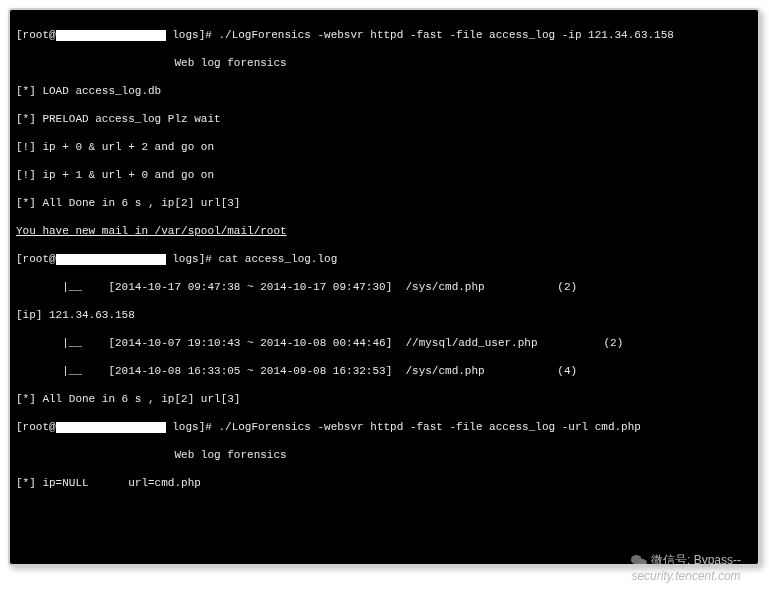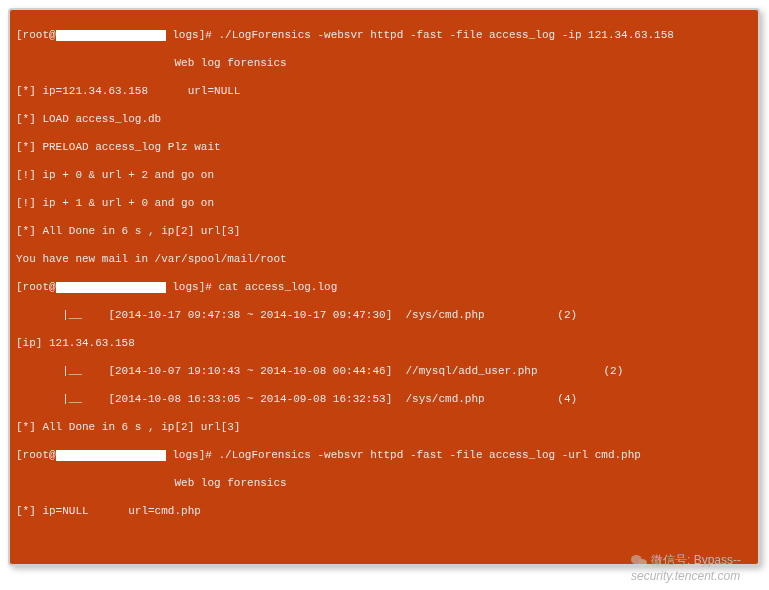--- a/index.html
+++ b/index.html
@@ -10,68 +10,67 @@
     width: 769px;
     height: 590px;
     overflow: hidden;
   }
   .terminal-frame {
     position: relative;
     margin: 8px;
     border: 2px solid #d0d0d0;
     border-radius: 4px;
     box-shadow: 3px 3px 6px rgba(0,0,0,0.25);
-    background: #c2410c;
+    background: #000000;
     color: #e8e8e8;
     font-size: 11px;
     line-height: 14px;
     padding: 4px 6px;
     width: 736px;
     height: 546px;
     overflow: hidden;
     white-space: pre;
     letter-spacing: 0px;
   }
   .line { white-space: pre; }
   .mask {
     background: #ffffff;
     color: #ffffff;
     display: inline-block;
     vertical-align: middle;
     height: 11px;
   }
-  .underline { }
+  .underline { text-decoration: underline; }
   .watermark {
     position: absolute;
     right: 28px;
     bottom: 6px;
     color: #b8b8b8;
     font-family: "Microsoft YaHei", Arial, sans-serif;
     font-size: 12px;
-    text-align: left;
+    text-align: center;
     line-height: 16px;
   }
   .watermark .wx-icon {
     display: inline-block;
     vertical-align: middle;
     margin-right: 4px;
     opacity: 0.55;
   }
   .watermark .sub {
     font-size: 12px;
     font-style: italic;
   }
 </style>
 </head>
 <body>
 
 <div class="terminal-frame">
 <div class="line">[<span>root@</span><span class="mask" style="width:110px"> </span> <span>logs]#</span> <span>./LogForensics -websvr httpd -fast -file access_log -ip 121.34.63.158</span></div>
 <div class="line">                        Web log forensics</div>
-<div class="line">[*] ip=121.34.63.158      url=NULL</div>
 <div class="line">[*] LOAD access_log.db</div>
 <div class="line">[*] PRELOAD access_log Plz wait</div>
 <div class="line">[!] ip + 0 &amp; url + 2 and go on</div>
 <div class="line">[!] ip + 1 &amp; url + 0 and go on</div>
 <div class="line">[*] All Done in 6 s , ip[2] url[3]</div>
 <div class="line underline">You have new mail in /var/spool/mail/root</div>
 <div class="line">[<span>root@</span><span class="mask" style="width:110px"> </span> <span>logs]#</span> <span>cat access_log.log</span></div>
 <div class="line">       |__    [2014-10-17 09:47:38 ~ 2014-10-17 09:47:30]  /sys/cmd.php           (2)</div>
 <div class="line">[ip] 121.34.63.158</div>
 <div class="line">       |__    [2014-10-07 19:10:43 ~ 2014-10-08 00:44:46]  //mysql/add_user.php          (2)</div>

